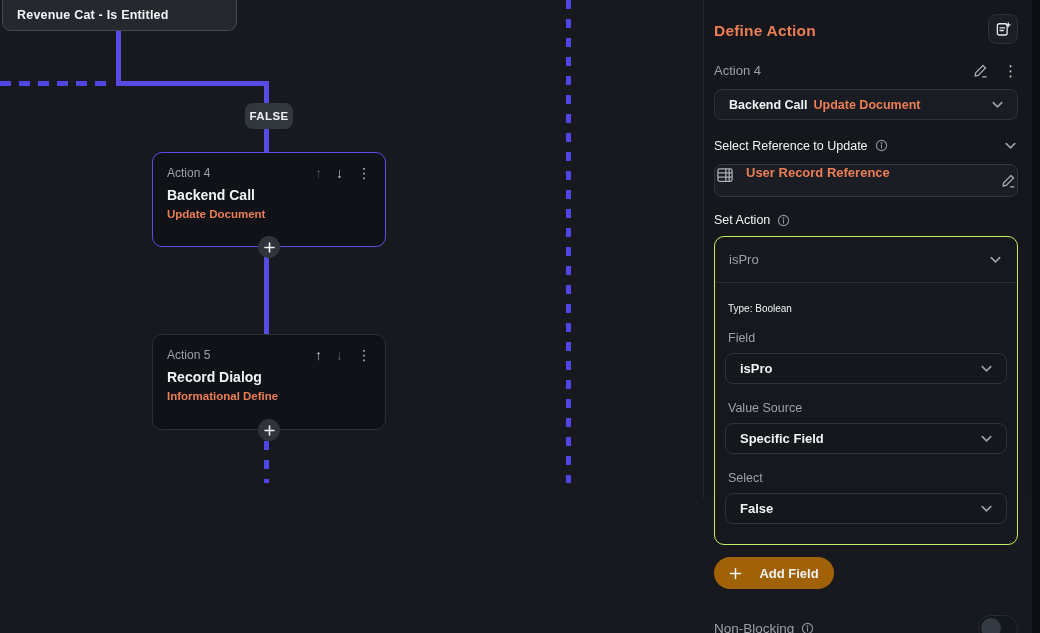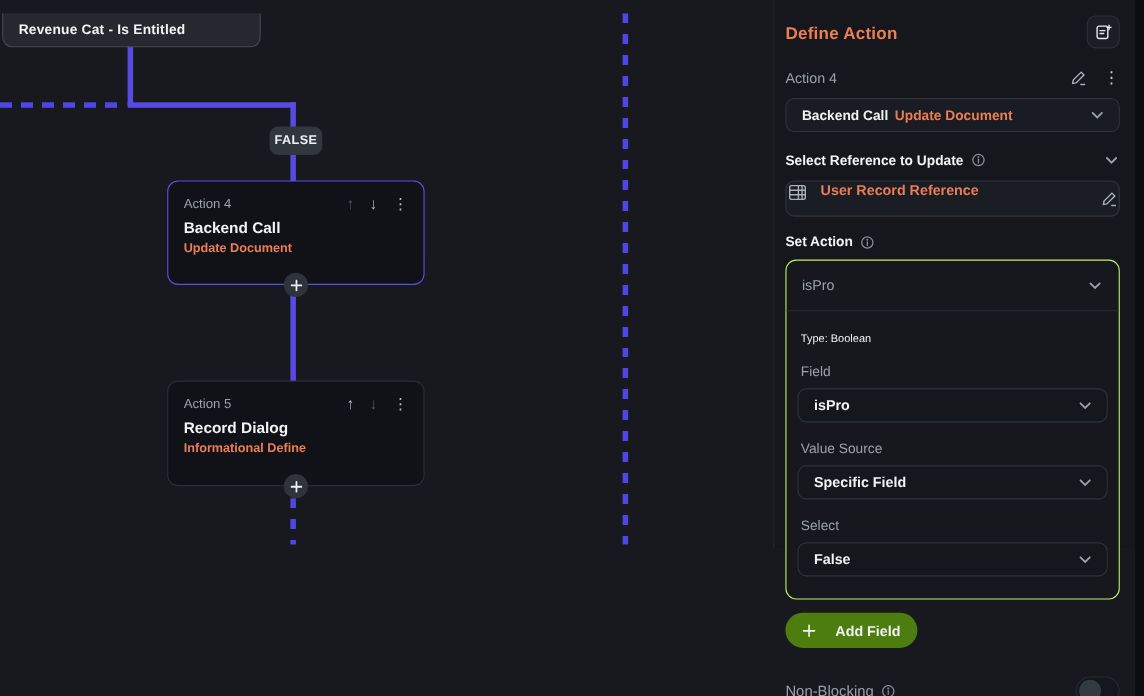--- a/index.html
+++ b/index.html
@@ -15,21 +15,21 @@
     --gray:#9aa1a8;
     --dd-bg:#191d23;
     --dd-border:#2e333b;
   }
   *{box-sizing:border-box;margin:0;padding:0}
   html,body{width:1040px;height:633px;overflow:hidden;background:var(--canvas-bg);
     font-family:"Liberation Sans",sans-serif;-webkit-font-smoothing:antialiased}
   .abs{position:absolute}
 
   
-  #canvas{position:absolute;left:0;top:12px;width:703px;height:483px;background:var(--canvas-bg);overflow:hidden}
+  #canvas{position:absolute;left:0;top:0;width:703px;height:483px;background:var(--canvas-bg);overflow:hidden}
   .line-solid-v{width:5px;background:var(--solid)}
   .line-solid-h{height:5px;background:var(--solid)}
   .line-dash-h{height:5px;background:repeating-linear-gradient(to right,var(--dash) 0 11px,transparent 11px 19px)}
   .line-dash-v{width:5px;background:repeating-linear-gradient(to bottom,var(--dash) 0 9px,transparent 9px 19px)}
 
   .revenue-node{left:2px;top:-10px;width:235px;height:41px;background:#25282e;border:1px solid #44494f;
     border-radius:9px;padding:17px 14px 0;font-size:12.5px;font-weight:bold;color:var(--txt);letter-spacing:.2px}
   .false-pill{left:245px;top:103px;width:48px;height:26px;background:#32373e;border-radius:8px;
     display:flex;align-items:center;justify-content:center;font-size:11.5px;font-weight:bold;color:#eef1f3;letter-spacing:.4px;z-index:3}
 
@@ -63,36 +63,36 @@
 
   .dd{height:31px;border-radius:8px;background:var(--dd-bg);border:1px solid var(--dd-border);
     display:flex;align-items:center;padding:0 12px 0 14px;cursor:pointer}
   .dd .grow{flex:1}
   .dd-cat{font-size:12.5px;font-weight:bold;color:var(--txt)}
   .dd-val{font-size:12.5px;font-weight:bold;color:var(--orange);margin-left:6px}
   .dd-plain{font-size:13px;color:var(--gray)}
   .dd-white{font-size:13px;font-weight:bold;color:var(--txt)}
 
   .sec-row{display:flex;align-items:center;margin-top:18px}
-  .sec-label{font-size:12.5px;font-weight:bold;color:var(--txt)}
+  .sec-label{font-size:12.5px;font-weight:normal;color:var(--txt)}
   .info{margin-left:7px;display:inline-flex}
   .sec-row .grow{flex:1}
 
   .ref-row{height:33px;border-radius:8px;background:#1a1d23;border:1px solid #32363d;margin-top:11px;
     display:flex;padding:0 0;cursor:pointer}
   .ref-text{font-size:13px;font-weight:bold;color:var(--orange);margin-left:11px;flex:1}
 
   .group{margin-top:9px;border:1px solid #bef264;border-radius:10px;background:#16181e}
   .group-head{height:46px;display:flex;align-items:center;padding:0 14px;border-bottom:1px solid #262a31;cursor:pointer}
   .group-body{padding:14px 10px 20px}
   .type-text{font-size:10px;color:var(--txt);margin:6px 0 0 3px}
   .fld-label{font-size:12.5px;color:var(--gray);margin:17px 0 0 3px}
   .group-body .dd{margin-top:8px;background:#14171c}
 
-  .add-btn{margin-top:12px;width:120px;height:32px;border-radius:16px;background:#4d7c0f;border:none;
+  .add-btn{margin-top:12px;width:120px;height:32px;border-radius:16px;background:#a16207;border:none;
     display:flex;align-items:center;justify-content:center;gap:17px;cursor:pointer}
   .add-btn span{font-size:13px;font-weight:bold;color:var(--txt)}
 
   .nb-row{display:flex;align-items:center;margin-top:26px}
   .nb-label{font-size:13.5px;color:var(--gray)}
   .nb-row .grow{flex:1}
   .toggle{width:40px;height:26px;border-radius:13px;background:#14171c;border:1px solid #262b31;position:relative;cursor:pointer}
   .toggle .knob{position:absolute;left:2px;top:2px;width:20px;height:20px;border-radius:50%;background:#333a42}
 
   svg{display:block}

